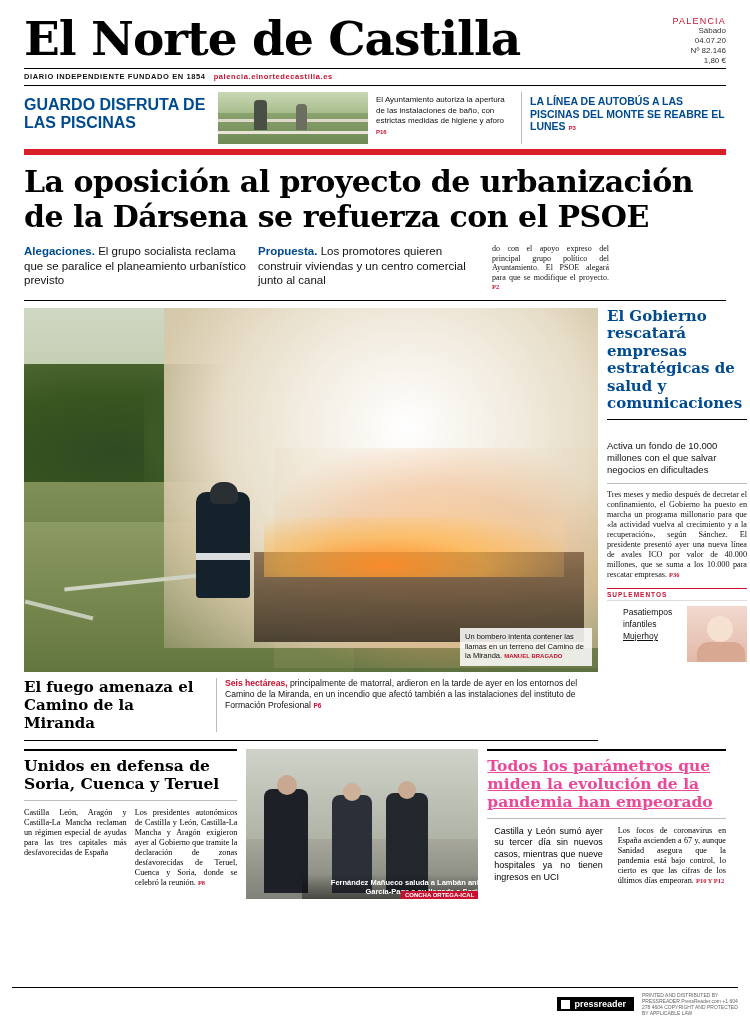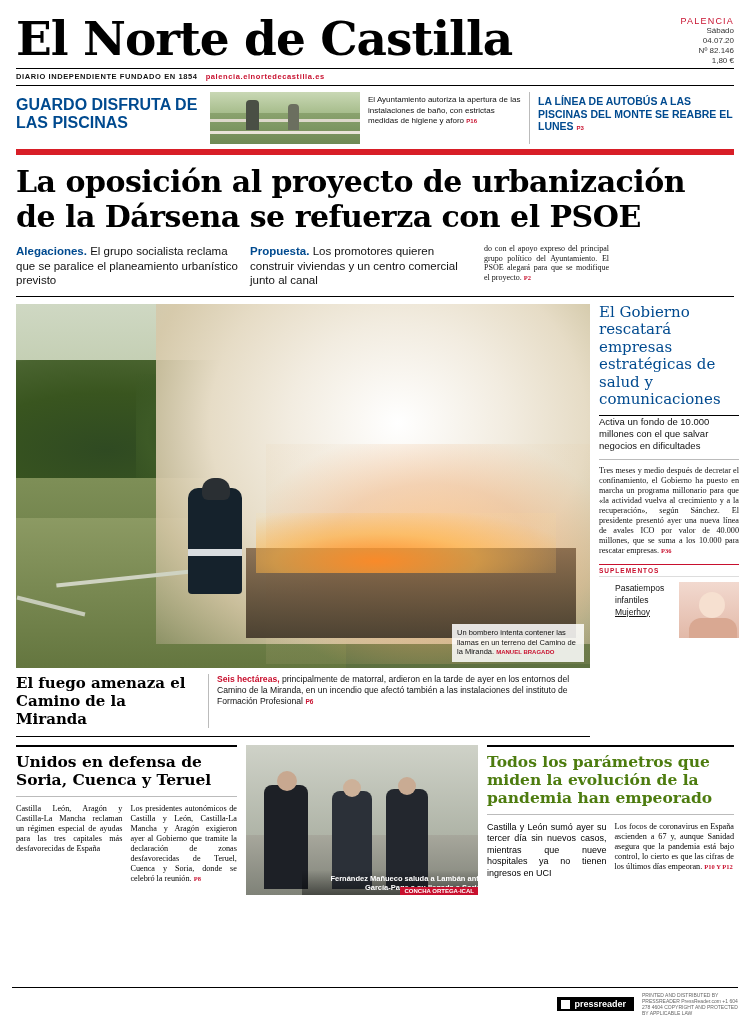--- a/index.html
+++ b/index.html
@@ -13,21 +13,21 @@
     font-family: "Liberation Serif", serif;
     color: #000;
     overflow: hidden;
   }
   .page {
     position: relative;
     width: 750px;
     height: 1020px;
     background: #fff;
     box-sizing: border-box;
-    padding: 0 16px;
+    padding: 0 24px;
   }
 
   
   .masthead {
     display: flex;
     align-items: flex-start;
     justify-content: space-between;
     padding-top: 14px;
   }
   .masthead-title {
@@ -237,27 +237,27 @@
     font-size: 8.6px;
     line-height: 11px;
     color: #111;
   }
   .fire-deck b { color: #c8102e; }
   .fire-deck .pag { font-weight: bold; color: #c8102e; font-size: 6.5px; }
 
   
   .rail-head {
     font-family: "DejaVu Serif", serif;
-    font-weight: normal;
+    font-weight: bold;
     font-size: 15px;
     line-height: 17.5px;
     color: #004a8f;
     border-bottom: 1px solid #000;
     padding-bottom: 6px;
-    margin-bottom: 0;
+    margin-bottom: 20px;
   }
   .rail-deck {
     font-family: "Liberation Sans", sans-serif;
     font-size: 9.5px;
     line-height: 12px;
     color: #111;
     padding-bottom: 7px;
     border-bottom: 1px solid #bbb;
     margin-bottom: 6px;
   }
@@ -312,21 +312,21 @@
   .bm { width: 232px; }
   .br { width: 255px; }
   .bottom-hr-top { border-top: 2px solid #000; }
   .bl-title, .br-title {
     font-family: "DejaVu Serif", serif;
     font-weight: bold;
     font-size: 15.5px;
     line-height: 18px;
     padding-top: 6px;
   }
-  .br-title { color: #4d7c0f; }
+  .br-title { color: #ec4899; text-decoration: underline; }
   .bl-cols {
     display: flex; gap: 8px; padding-top: 7px;
     border-top: 1px solid #bbb; margin-top: 7px;
   }
   .bl-cols .c {
     width: 50%;
     font-family: "Liberation Serif", serif;
     font-size: 8.2px;
     line-height: 10px;
     text-align: justify;
@@ -366,20 +366,21 @@
   .br-cols {
     display: flex; gap: 8px; padding-top: 7px;
     border-top: 1px solid #bbb; margin-top: 7px;
   }
   .br-cols .c {
     width: 50%;
     font-family: "Liberation Serif", serif;
     font-size: 8.2px;
     line-height: 10px;
     text-align: justify;
+    margin-left: 7px;
   }
   .br-cols .lead { font-family: "Liberation Sans", sans-serif; font-size: 9px; line-height: 11.5px; }
   .br-cols .pag { font-weight: bold; color:#c8102e; font-size: 6.5px; }
 
   
   .footer {
     position: absolute;
     left: 12px; right: 12px; bottom: 4px;
     display: flex; align-items: center; justify-content: flex-end;
     gap: 8px;

